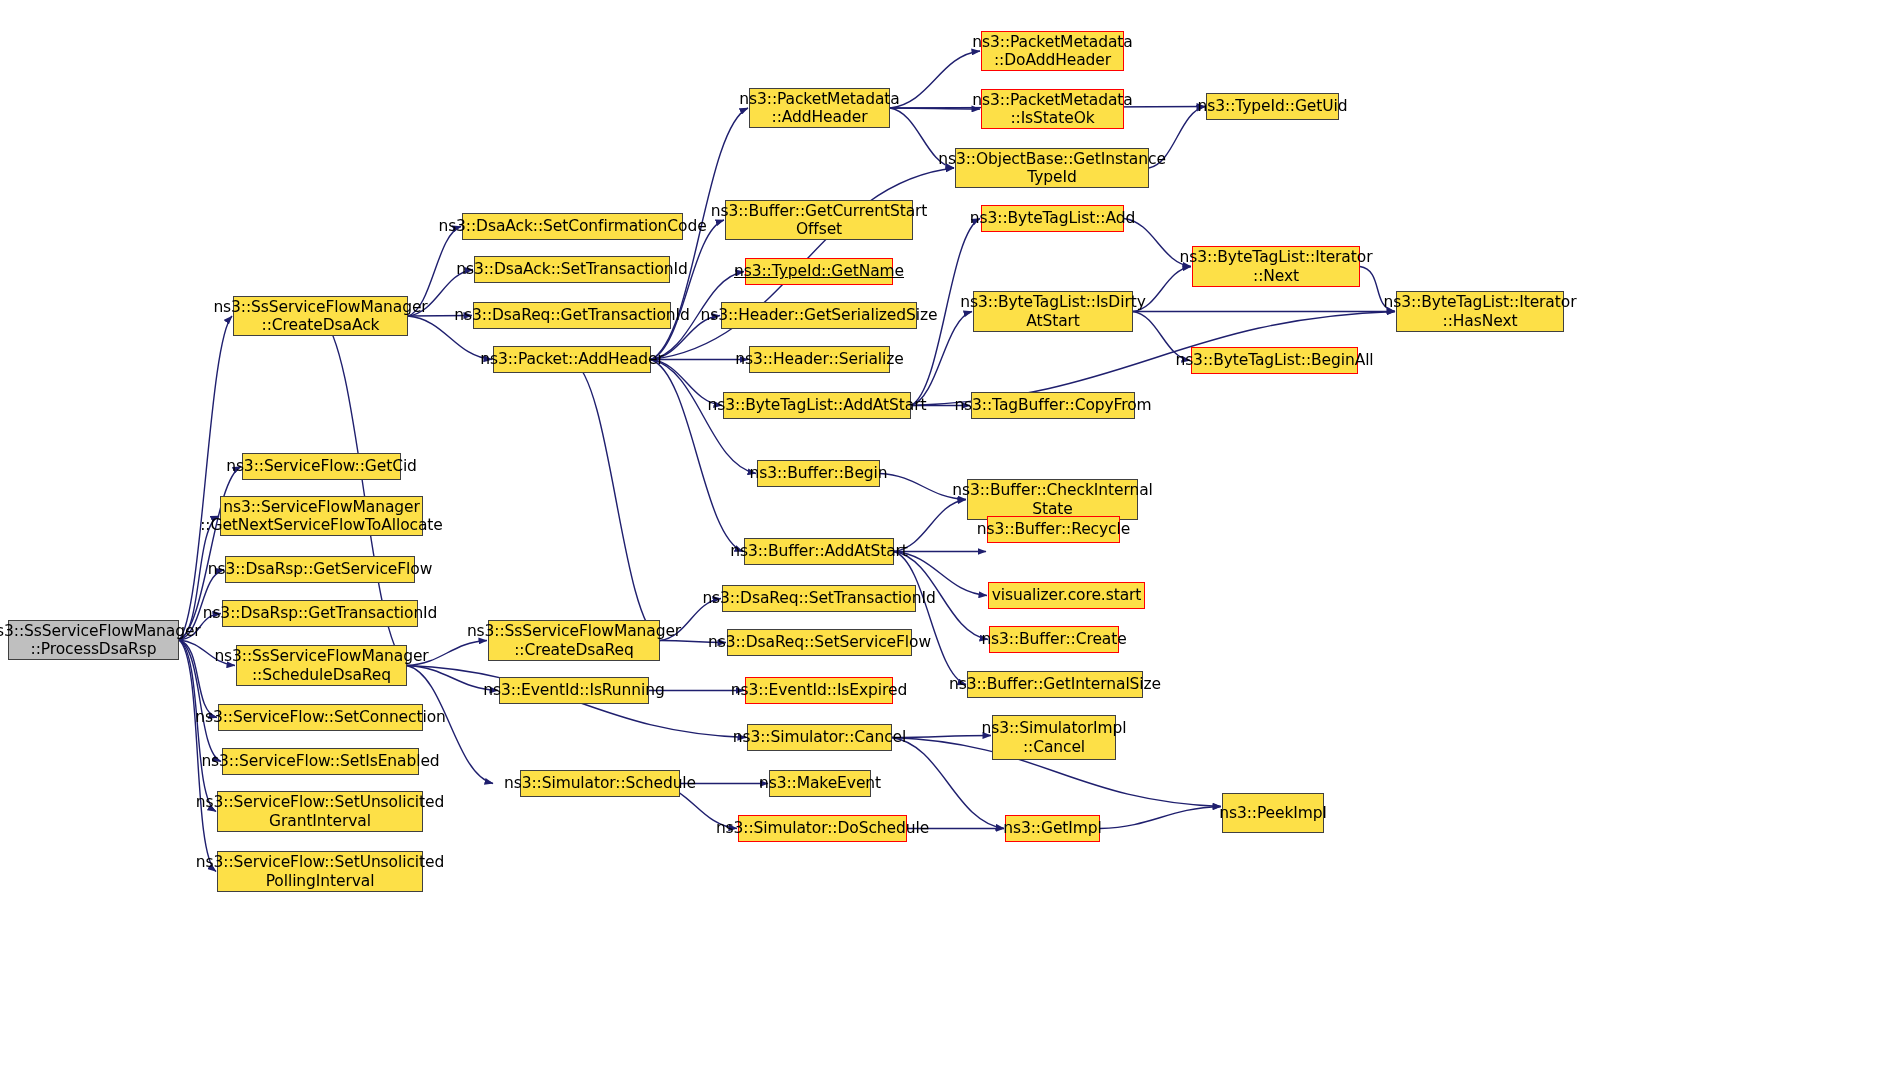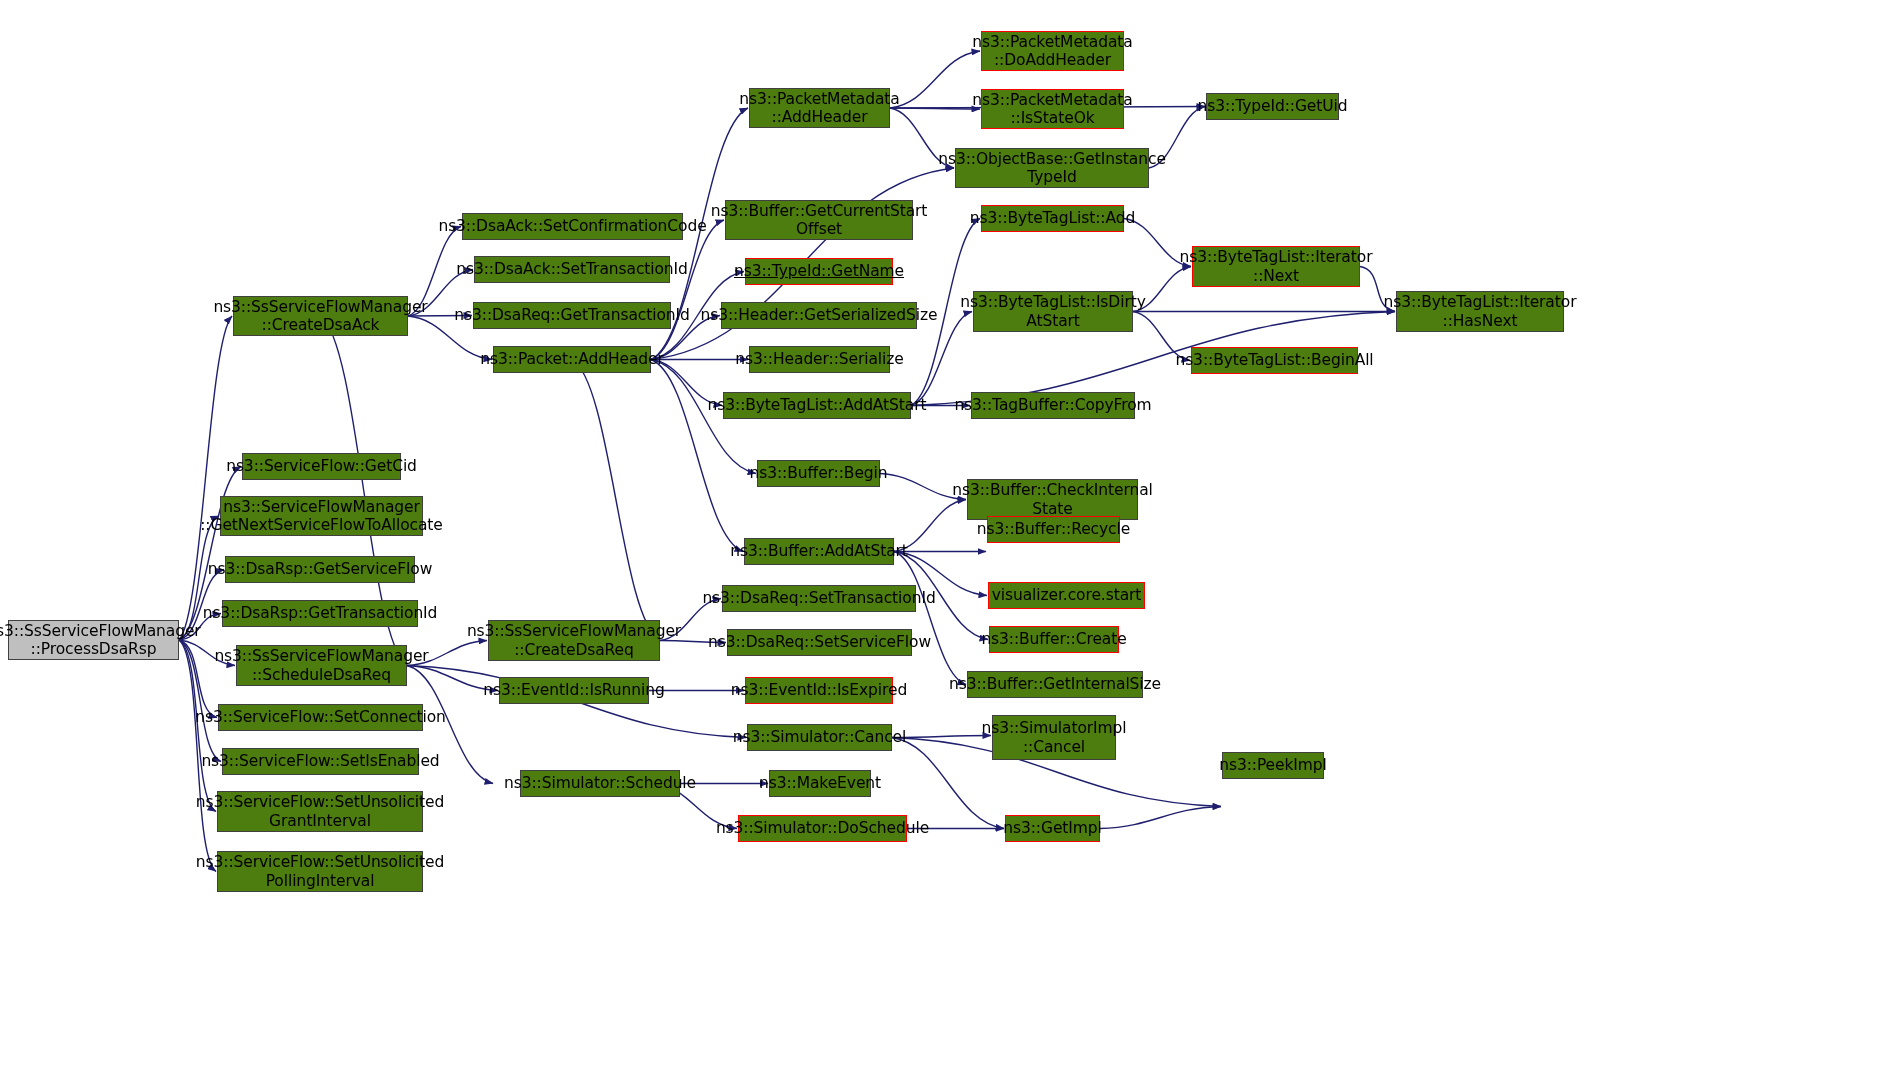--- a/index.html
+++ b/index.html
@@ -23,21 +23,21 @@
     height: 1070px;
     pointer-events: none;
   }
   .node {
     position: absolute;
     box-sizing: border-box;
     display: flex;
     align-items: center;
     justify-content: center;
     text-align: center;
-    background: #4d7c0f;
+    background: #fde047;
     border: 1px solid #404040;
     color: #000000;
     font-size: 15.5px;
     line-height: 1.18;
     letter-spacing: -0.1px;
     white-space: pre-line;
     padding: 0 4px;
     z-index: 2;
   }
   .node.red {
@@ -179,14 +179,14 @@
     <div class="node" style="left: 967px; top: 671px; width: 176px; height: 27px;">ns3::Buffer::GetInternalSize</div>
     <div class="node" style="left: 992px; top: 715px; width: 124px; height: 45px;">ns3::SimulatorImpl
 ::Cancel</div>
     <div class="node red" style="left: 1005px; top: 815px; width: 95px; height: 27px;">ns3::GetImpl</div>
     <div class="node" style="left: 1206px; top: 93px; width: 133px; height: 27px;">ns3::TypeId::GetUid</div>
     <div class="node red" style="left: 1192px; top: 246px; width: 168px; height: 41px;">ns3::ByteTagList::Iterator
 ::Next</div>
     <div class="node red" style="left: 1191px; top: 347px; width: 167px; height: 27px;">ns3::ByteTagList::BeginAll</div>
     <div class="node" style="left: 1396px; top: 291px; width: 168px; height: 41px;">ns3::ByteTagList::Iterator
 ::HasNext</div>
-    <div class="node" style="left: 1222px; top: 752px; width: 102px; height: 27px;">ns3::PeekImpl</div>
+    <div class="node" style="left: 1222px; top: 793px; width: 102px; height: 40px;">ns3::PeekImpl</div>
   </div>
 
 </body></html>

